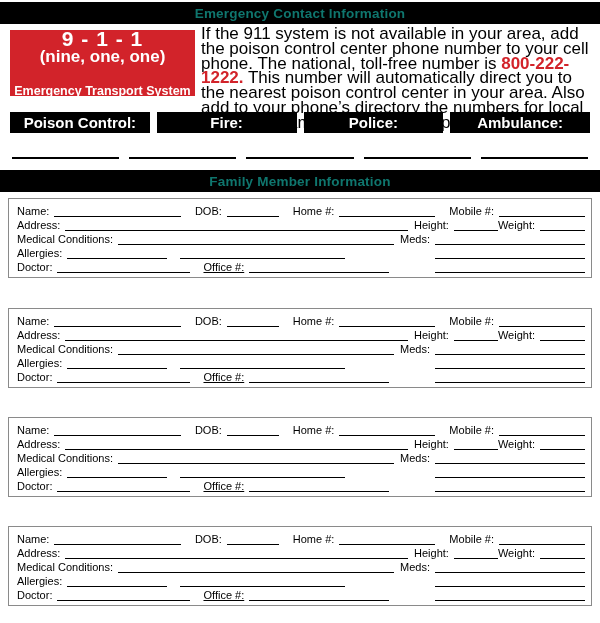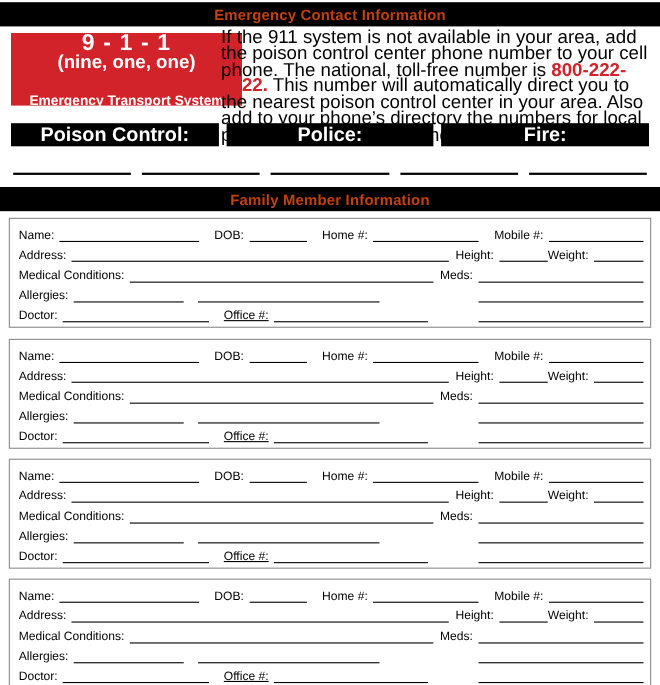--- a/index.html
+++ b/index.html
@@ -2,49 +2,49 @@
 <html><head>
 <meta charset="utf-8">
 <style>
   html,body { margin:0; padding:0; background:#fff; }
   body { width:600px; height:623px; font-family:"Liberation Sans", sans-serif; }
   .page { position:relative; width:600px; height:623px; overflow:hidden; background:#fff; }
 
   
   .banner { position:absolute; left:0; width:600px; height:22px; background:#000;
             display:flex; align-items:center; justify-content:center; }
-  .banner span { color:#c2410c; font-weight:bold; font-size:13.5px; letter-spacing:.2px; }
+  .banner span { color:#0f766e; font-weight:bold; font-size:13.5px; letter-spacing:.2px; }
   #header-banner { top:2px; }
   #family-banner { top:170px; }
 
   
-  .badge { position:absolute; left:10px; top:30px; width:210px; height:66px; background:#d2232a;
+  .badge { position:absolute; left:10px; top:30px; width:185px; height:66px; background:#d2232a;
            color:#fff; display:flex; flex-direction:column; align-items:center; justify-content:center;
            text-align:center; font-weight:bold; }
   .badge .num   { font-size:21px; line-height:22px; letter-spacing:1px; }
   .badge .words { font-size:17px;  line-height:13px; }
   .badge .sys   { font-size:12.5px; line-height:14px;margin-top:21px; }
 
   
   .para { position:absolute; left:201px; top:27px; width:394px; font-size:17px;
           line-height:14.8px; color:#000; }
   .para .phone { color:#d2232a; font-weight:bold; }
 
   
   .chips { position:absolute; top:112px; left:10px; width:580px; height:21px; display:flex; gap:7px; }
-  .chip  { flex:1; background:#000; color:#fff; font-weight:bold; font-size:18px;
+  .chip  { flex:1; background:#000; color:#fff; font-weight:bold; font-size:15px;
            display:flex; align-items:center; justify-content:center; }
 
   
   .fill-row { position:absolute; top:146px; left:12px; width:576px; height:13px; display:flex; gap:10px; }
   .fill { flex:1; border-bottom:2px solid #000; }
 
   
   .members-layer { position:absolute; left:0; top:0; width:600px; height:623px; }
-  .member-block { position:absolute; left:8px; width:584px; height:100px; box-sizing:border-box;
+  .member-block { position:absolute; left:8px; width:584px; height:80px; box-sizing:border-box;
                   border:1px solid #8a8a8a; padding:4px 6px 4px 8px;
                   display:flex; flex-direction:column; justify-content:space-between; }
   .members-layer .member-block:nth-child(1) { top:198px; }
   .members-layer .member-block:nth-child(2) { top:308px; }
   .members-layer .member-block:nth-child(3) { top:417px; }
   .members-layer .member-block:nth-child(4) { top:526px; }
 
   .frow { display:flex; align-items:flex-end; height:17px; font-size:11px; color:#000; }
   .lbl  { white-space:nowrap; padding-right:5px; line-height:12px; }
   .ln   { border-bottom:1.3px solid #000; height:12px; box-sizing:border-box; }
@@ -70,22 +70,23 @@
   <div class="badge">
     <div class="num">9 - 1 - 1</div>
     <div class="words">(nine, one, one)</div>
     <div class="sys">Emergency Transport System</div>
   </div>
 
   <div class="para"><span>If the 911 system is not available in your area, add the poison control center phone number to your cell phone. The national, toll-free number is </span><span class="phone">800-222-1222.</span><span> This number will automatically direct you to the nearest poison control center in your area. Also add to your phone’s directory the numbers for local police, fire, ambulance, and hospital.</span></div>
 
   <div class="chips">
     <div class="chip">Poison Control:</div>
+    <div class="chip">Fire:</div>
     <div class="chip">Police:</div>
-    <div class="chip">Fire:</div>
+    <div class="chip">Ambulance:</div>
   </div>
 
   <div class="fill-row">
     <div class="fill"></div>
     <div class="fill"></div>
     <div class="fill"></div>
     <div class="fill"></div>
     <div class="fill"></div>
   </div>
 

